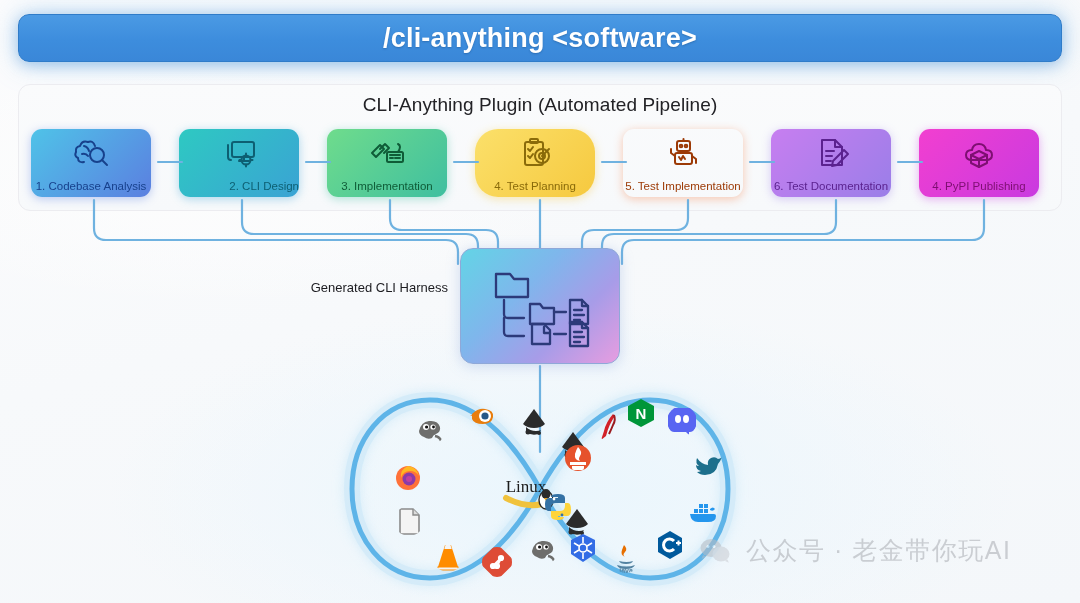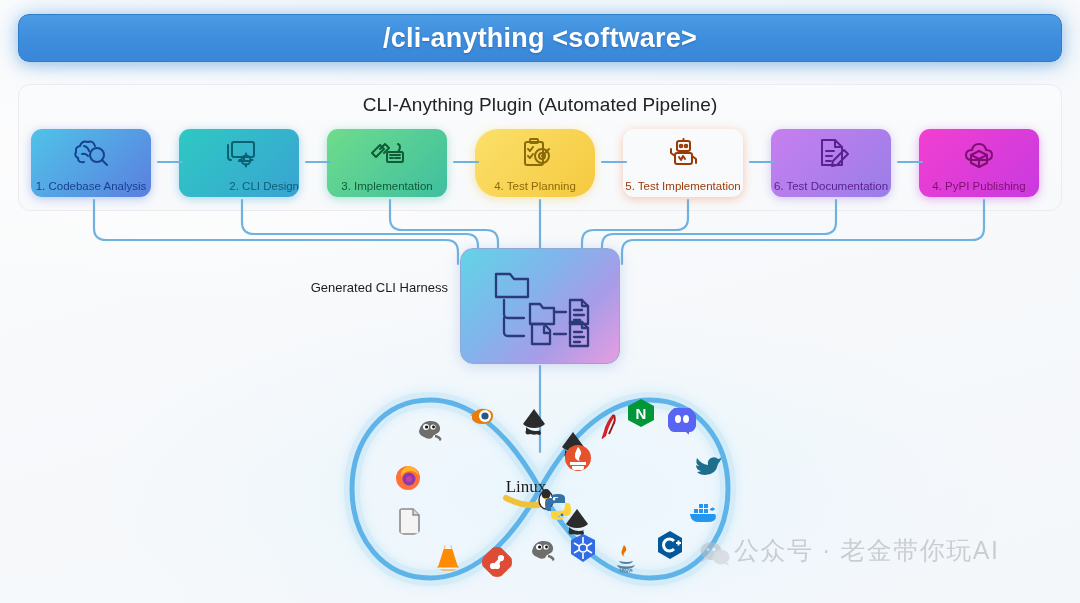--- a/index.html
+++ b/index.html
@@ -170,22 +170,22 @@
     overflow: hidden;
   }
   .logo-chip.plain { background: transparent; }
 
   
   #watermark {
     position: absolute;
     left: 700px;
     top: 534px;
     display: flex;
-    align-items: flex-end;
-    gap: 4px;
+    align-items: center;
+    gap: 16px;
     opacity: .55;
   }
   #watermark .wm-text {
     font-size: 25px;
     color: #a9acb2;
     letter-spacing: 1.5px;
     white-space: nowrap;
   }
 </style>
 </head>

